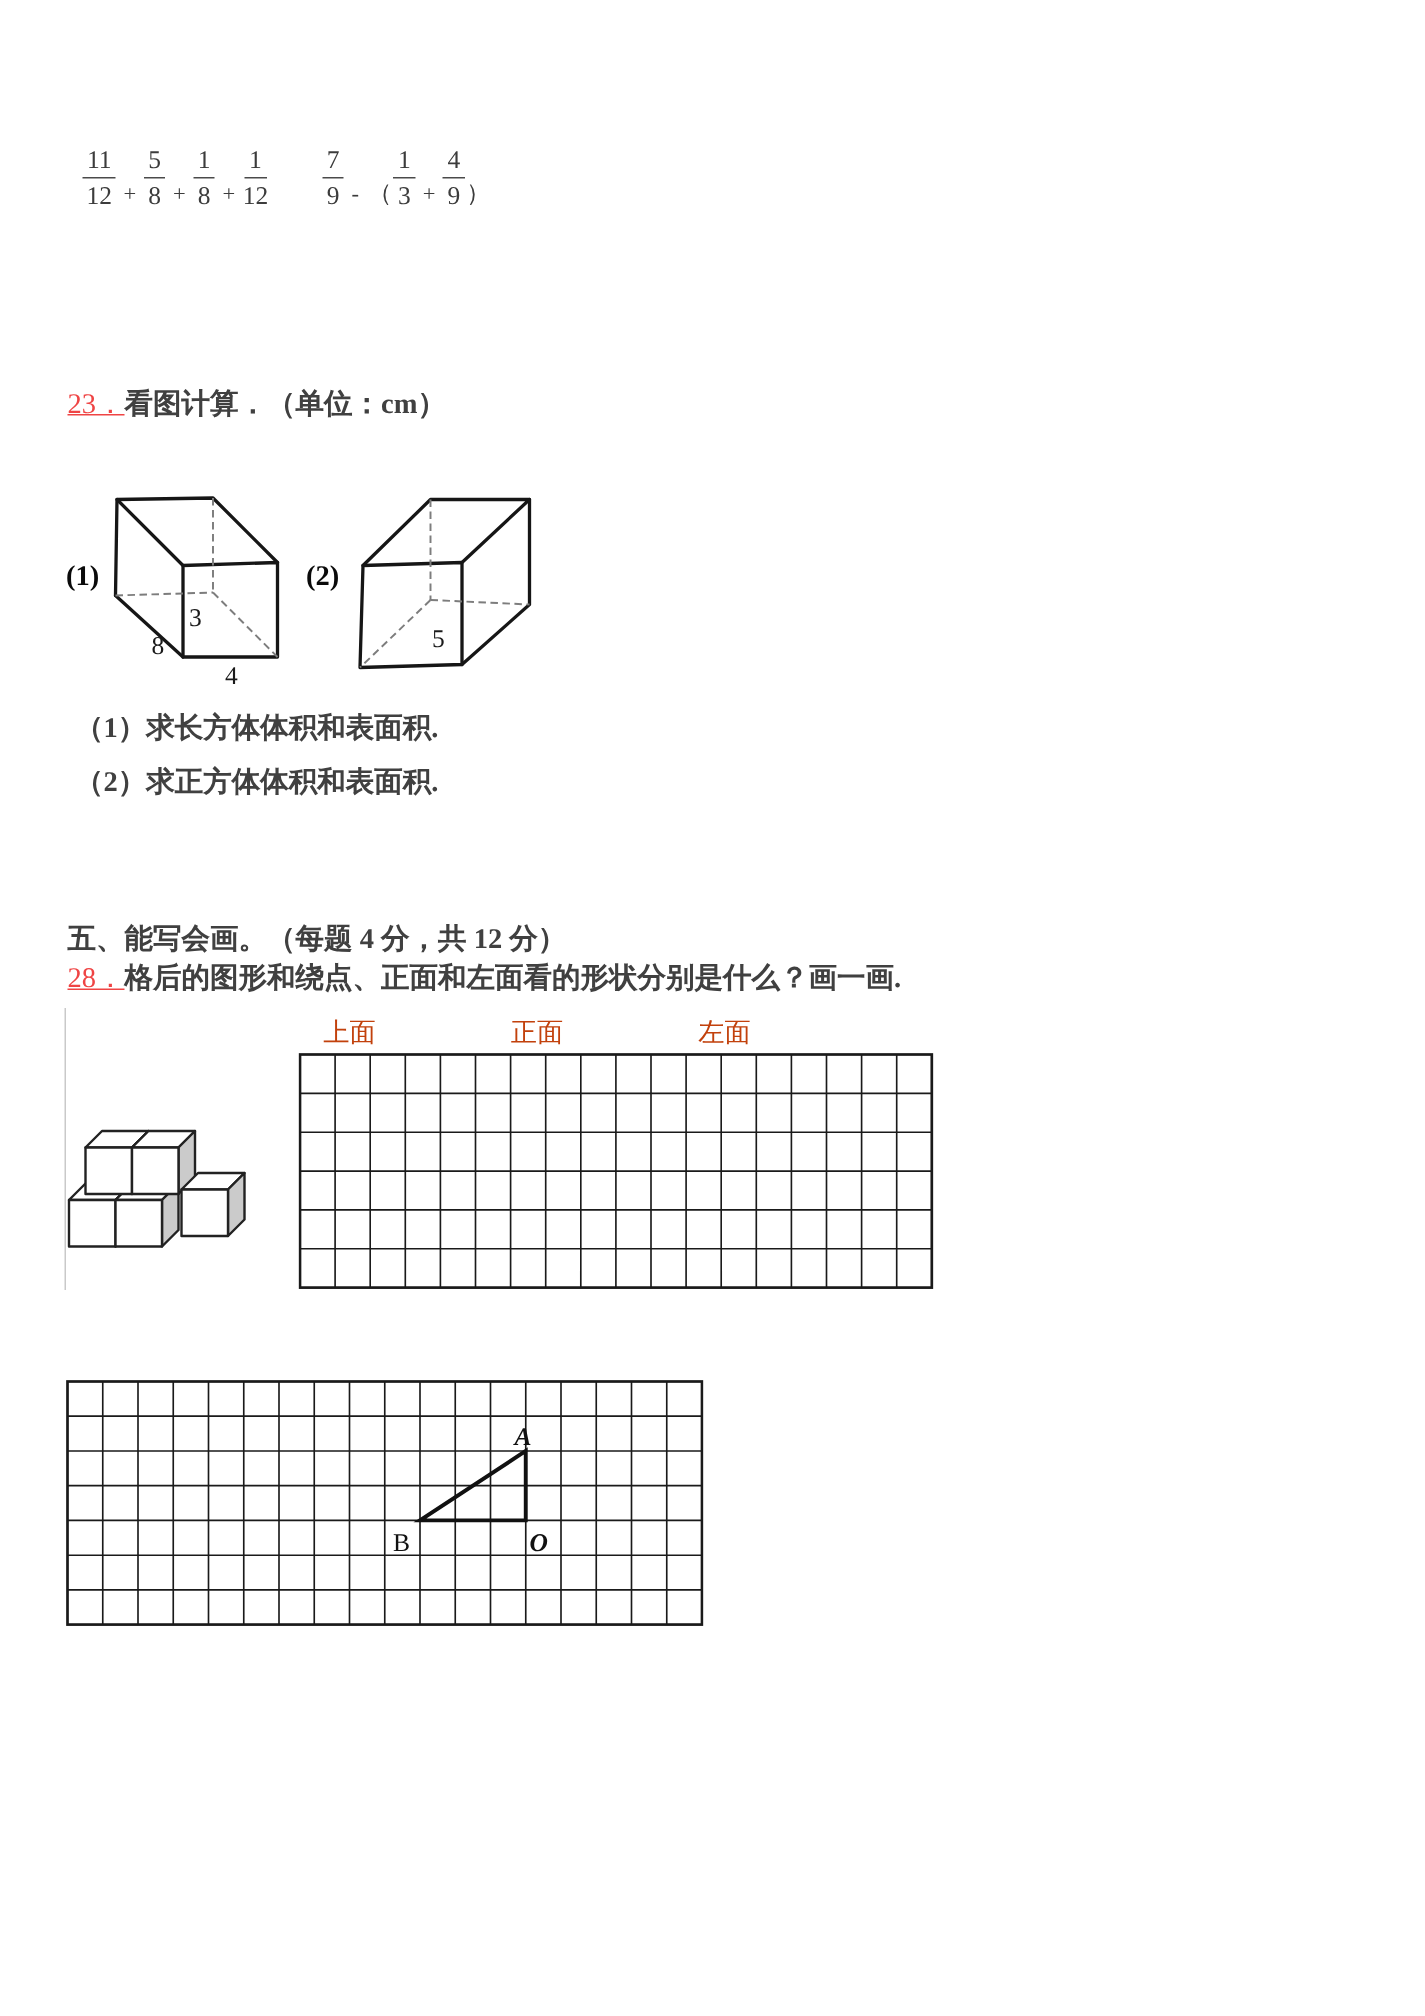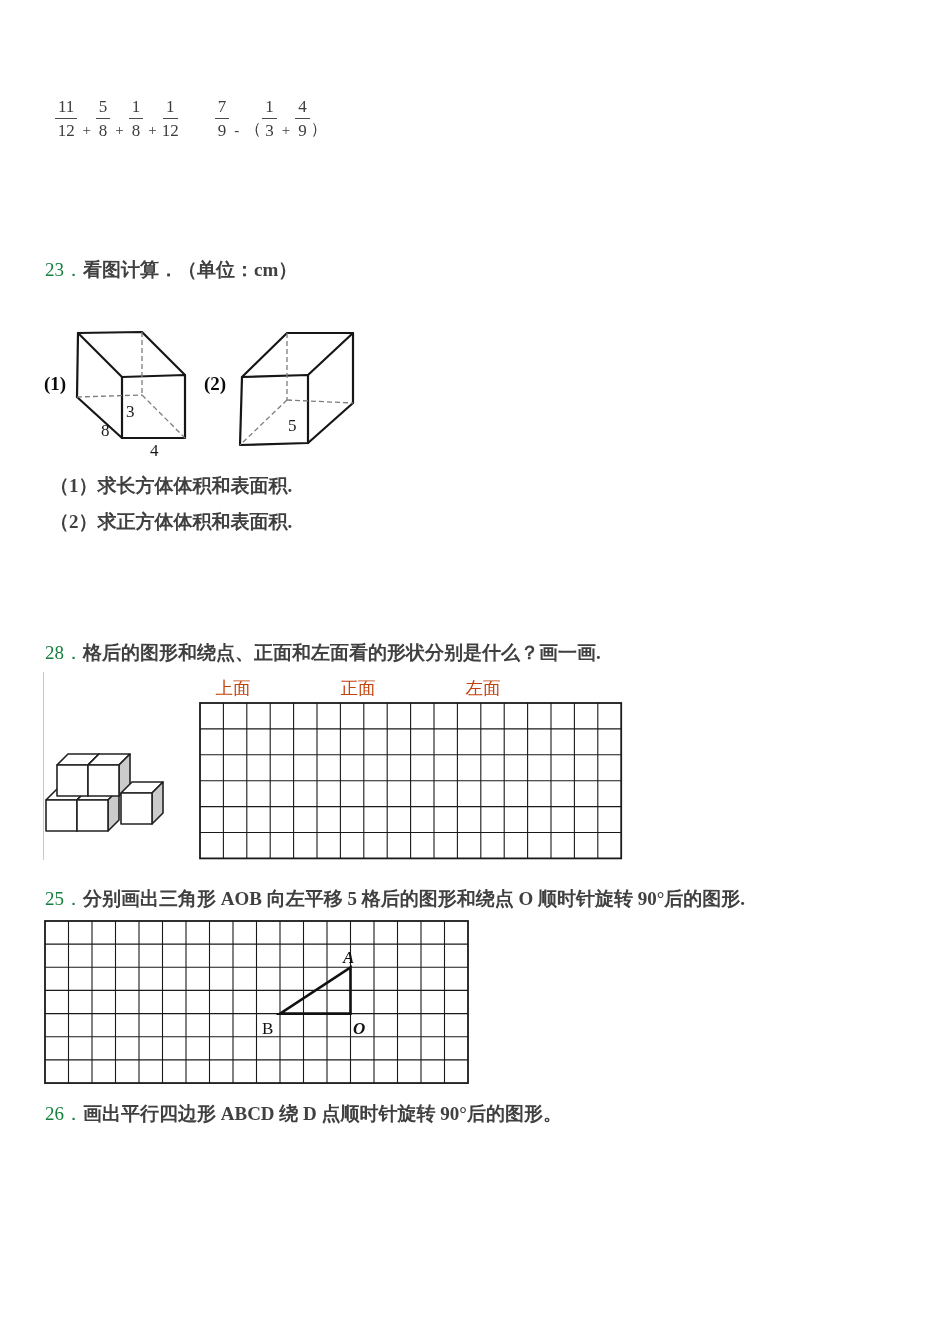--- a/index.html
+++ b/index.html
@@ -1,21 +1,21 @@
 <!DOCTYPE html>
 <html><head>
 <meta charset="utf-8">
 <style>
   html,body{margin:0;padding:0;background:#fff;}
   .page{position:relative;width:826px;height:1344px;background:#ffffff;overflow:hidden;
         font-family:"Liberation Serif", serif;color:#111;}
   .abs{position:absolute;}
   
   .qline{font-size:19px;white-space:nowrap;line-height:24px;}
-  .qnum{color:#15803d;font-weight:normal;}
+  .qnum{color:#ef4444;font-weight:normal;text-decoration:underline;}
   .qtext{color:#404040;font-weight:bold;}
   
   .calc-row{position:absolute;left:55px;top:96px;display:flex;align-items:flex-end;gap:36px;color:#3c3c3c;}
   .expr{display:flex;align-items:flex-end;}
   .frac{display:inline-flex;flex-direction:column;align-items:center;font-size:17px;line-height:21px;}
   .frac .num{padding:0 3px 1px 3px;border-bottom:1.5px solid #4a4a4a;}
   .frac .den{padding-top:1px;}
   .op{font-size:15px;margin:0 5px;padding-bottom:2px;}
   .paren{font-size:16px;margin:0 1px;padding-bottom:1px;}
   
@@ -109,20 +109,23 @@
     <text class="dimlabel" x="248" y="113">5</text>
   </svg>
 
   <div class="abs qline" style="left:50px;top:474px;">
     <span class="qtext">（1）求长方体体积和表面积.</span>
   </div>
   <div class="abs qline" style="left:50px;top:510px;">
     <span class="qtext">（2）求正方体体积和表面积.</span>
   </div>
 
+  <div class="abs qline" style="left:45px;top:615px;">
+    <span class="qtext">五、能写会画。（每题 4 分，共 12 分）</span>
+  </div>
 
   <div class="abs qline" style="left:45px;top:641px;">
     <span class="qnum">28．</span><span class="qtext">格后的图形和绕点、正面和左面看的形状分别是什么？画一画.</span>
   </div>
 
   <div class="faint-vline"></div>
 
   <svg class="abs" style="left:40px;top:745px;" width="135" height="100" stroke="#222" stroke-width="1.6" stroke-linejoin="round">
 
     <g>
@@ -158,33 +161,27 @@
 
   <span class="view-label" style="left:206px;top:676px;">上面</span>
   <span class="view-label" style="left:331px;top:676px;">正面</span>
   <span class="view-label" style="left:456px;top:676px;">左面</span>
 
   <svg class="abs" style="left:199px;top:702px;" width="424" height="158">
       <path d="M24.4 1 V156.4 M47.8 1 V156.4 M71.2 1 V156.4 M94.6 1 V156.4 M118.0 1 V156.4 M141.4 1 V156.4 M164.8 1 V156.4 M188.2 1 V156.4 M211.6 1 V156.4 M235.0 1 V156.4 M258.4 1 V156.4 M281.8 1 V156.4 M305.2 1 V156.4 M328.6 1 V156.4 M352.0 1 V156.4 M375.4 1 V156.4 M398.8 1 V156.4 M1 26.9 H422.2 M1 52.8 H422.2 M1 78.7 H422.2 M1 104.6 H422.2 M1 130.5 H422.2 " stroke="#1a1a1a" stroke-width="1.1" fill="none"></path>
       <rect x="1" y="1" width="421.2" height="155.39999999999998" stroke="#1a1a1a" stroke-width="1.8" fill="none"></rect>
     </svg>
 
-  <div class="abs qline" style="left:45px;top:887px;">
-    <span class="qnum">25．</span><span class="qtext">分别画出三角形 AOB 向左平移 5 格后的图形和绕点 O 顺时针旋转 90°后的图形.</span>
-  </div>
 
   <svg class="abs" style="left:44px;top:920px;" width="425" height="165">
       <path d="M24.5 1 V163.0 M48.0 1 V163.0 M71.5 1 V163.0 M95.0 1 V163.0 M118.5 1 V163.0 M142.0 1 V163.0 M165.5 1 V163.0 M189.0 1 V163.0 M212.5 1 V163.0 M236.0 1 V163.0 M259.5 1 V163.0 M283.0 1 V163.0 M306.5 1 V163.0 M330.0 1 V163.0 M353.5 1 V163.0 M377.0 1 V163.0 M400.5 1 V163.0 M1 24.1 H424.0 M1 47.3 H424.0 M1 70.4 H424.0 M1 93.6 H424.0 M1 116.8 H424.0 M1 139.9 H424.0 " stroke="#1a1a1a" stroke-width="1.1" fill="none"></path>
       <rect x="1" y="1" width="423" height="162.04999999999998" stroke="#1a1a1a" stroke-width="1.8" fill="none"></rect>
     </svg>
 
   <svg class="abs" style="left:44px;top:920px;" width="426" height="166">
     <path d="M236,93.6 L306.5,93.6 L306.5,47.3 Z" fill="none" stroke="#111" stroke-width="2.6" stroke-linejoin="miter"></path>
     <text x="299" y="43" font-size="17" font-weight="bold" font-style="italic" fill="#111">A</text>
     <text x="218" y="114" font-size="17" fill="#111">B</text>
     <text x="309" y="114" font-size="17" font-weight="bold" font-style="italic" fill="#111">O</text>
   </svg>
 
-  <div class="abs qline" style="left:45px;top:1102px;">
-    <span class="qnum">26．</span><span class="qtext">画出平行四边形 ABCD 绕 D 点顺时针旋转 90°后的图形。</span>
-  </div>
 
 </div>
 
 </body></html>

